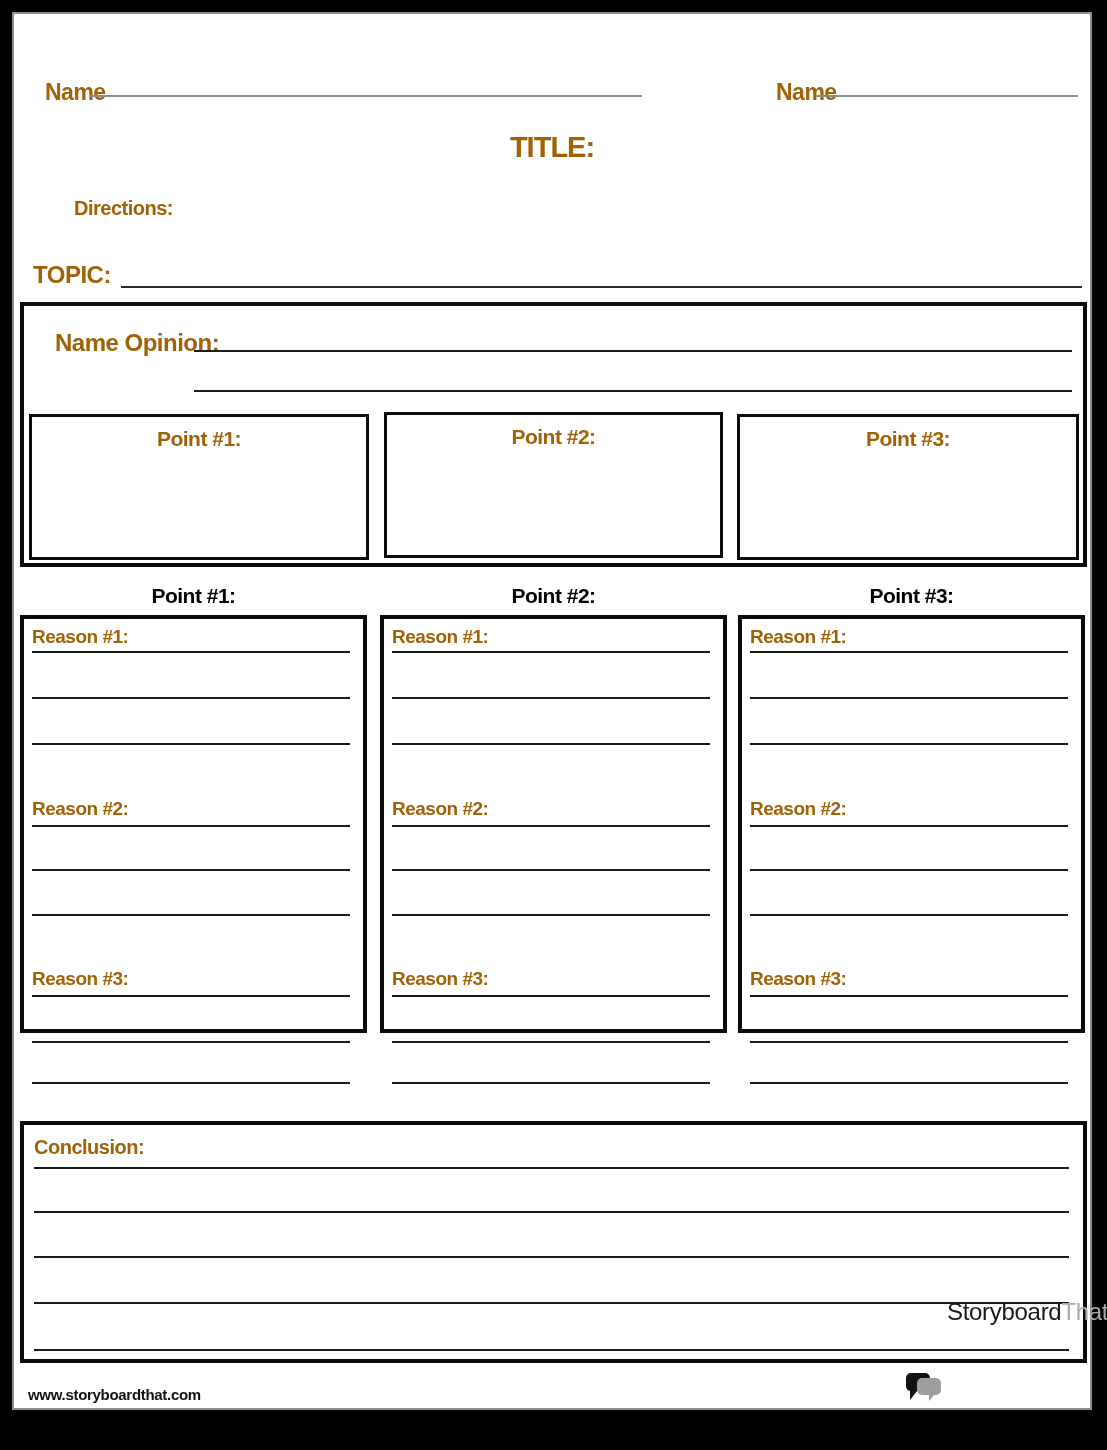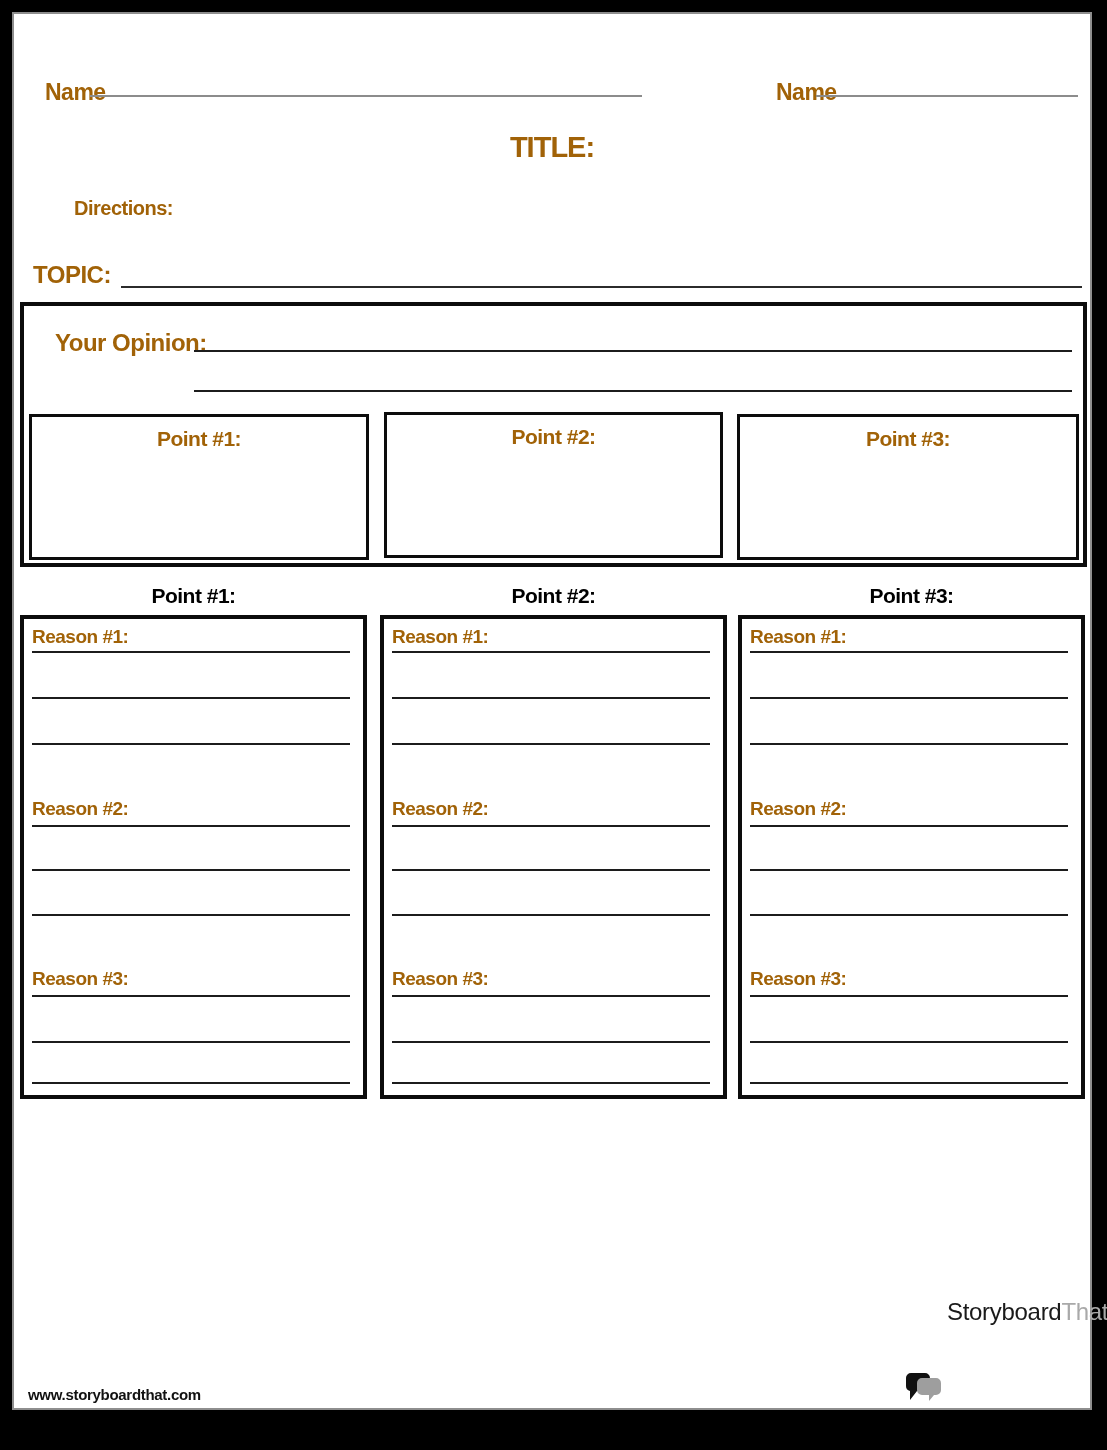--- a/index.html
+++ b/index.html
@@ -15,21 +15,21 @@
     position:absolute;font-weight:bold;color:#a16207;letter-spacing:-0.5px;
     white-space:nowrap;line-height:1.05;
   }
   .wl{position:absolute;height:2px;background:#1c1c1c;}
   .wl.gray{background:#8c8c8c;}
   .box{position:absolute;border:4px solid #0c0c0c;background:#fff;box-sizing:border-box;}
   .pbox{position:absolute;border:3px solid #0c0c0c;background:#fff;box-sizing:border-box;text-align:center;}
   .pbox .lbl{position:static;display:block;margin-top:11px;font-size:21px;}
   .colhdr{position:absolute;top:570px;width:347px;text-align:center;font-weight:bold;
     font-size:21px;letter-spacing:-0.5px;color:#000;}
-  .col{top:601px;width:347px;height:484px;padding-left:48px;}
+  .col{top:601px;width:347px;height:418px;padding-left:48px;}
   .r-lbl{left:8px;font-size:19px;}
   .rl{left:8px;right:13px;}
   .c-line{left:10px;right:14px;}
   .title{left:0;width:100%;text-align:center;font-size:29px;letter-spacing:-1px;}
   .brand{position:absolute;left:933px;top:1284px;font-size:24px;letter-spacing:-0.3px;
     color:#1a1a1a;white-space:nowrap;}
   .brand .gray{color:#a9a9a9;}
   .brand-icon{position:absolute;left:891px;top:1359px;}
   .footer-url{position:absolute;left:14px;top:1372px;font-size:15px;font-weight:bold;
     letter-spacing:-0.3px;color:#111;}
@@ -45,21 +45,21 @@
   <div class="wl gray" style="left:802px;top:81px;width:262px;"></div>
 
   <div class="lbl title" style="top:118px;">TITLE:</div>
 
   <div class="lbl" style="left:20px;top:184px;font-size:20px;margin-left:40px;">Directions:</div>
 
   <div class="lbl" style="left:19px;top:248px;font-size:24px;">TOPIC:</div>
   <div class="wl" style="left:107px;top:272px;width:961px;background:#2b2b2b;"></div>
 
   <div class="box" style="left:6px;top:288px;width:1067px;height:265px;">
-    <div class="lbl" style="left:31px;top:24px;font-size:24px;">Your Opinion:</div>
+    <div class="lbl" style="left:31px;top:24px;font-size:24px;">Name Opinion:</div>
     <div class="wl" style="left:170px;top:44px;right:11px;"></div>
     <div class="wl" style="left:170px;top:84px;right:11px;"></div>
 
     <div class="pbox" style="left:5px;top:108px;width:340px;height:146px;">
       <span class="lbl">Point #1:</span>
     </div>
     <div class="pbox" style="left:360px;top:106px;width:339px;height:146px;">
       <span class="lbl">Point #2:</span>
     </div>
     <div class="pbox" style="left:713px;top:108px;width:342px;height:146px;">
@@ -109,20 +109,28 @@
     <div class="lbl r-lbl" style="top:180px;">Reason #2:</div>
     <div class="wl rl" style="top:206px;"></div>
     <div class="wl rl" style="top:250px;"></div>
     <div class="wl rl" style="top:295px;"></div>
     <div class="lbl r-lbl" style="top:350px;">Reason #3:</div>
     <div class="wl rl" style="top:376px;"></div>
     <div class="wl rl" style="top:422px;"></div>
     <div class="wl rl" style="top:463px;"></div>
   </div>
 
+  <div class="box" style="left:6px;top:1107px;width:1067px;height:242px;">
+    <div class="lbl" style="left:10px;top:12px;font-size:20px;">Conclusion:</div>
+    <div class="wl c-line" style="top:42px;"></div>
+    <div class="wl c-line" style="top:86px;"></div>
+    <div class="wl c-line" style="top:131px;"></div>
+    <div class="wl c-line" style="top:177px;"></div>
+    <div class="wl c-line" style="top:224px;"></div>
+  </div>
 
   <div class="footer-url">www.storyboardthat.com</div>
 
   <div class="brand-icon">
     <svg width="38" height="30" viewBox="0 0 38 30">
       <path fill="#111" d="M6 0 h14 a5 5 0 0 1 5 5 v8 a5 5 0 0 1 -5 5 h-8 l-7 9 v-9 a5 5 0 0 1 -4 -5 v-8 a5 5 0 0 1 5 -5 z"></path>
       <path fill="#9e9e9e" d="M17 5 h14 a5 5 0 0 1 5 5 v7 a5 5 0 0 1 -5 5 h-2 l-5 6 v-6 h-7 a5 5 0 0 1 -5 -5 v-7 a5 5 0 0 1 5 -5 z"></path>
     </svg>
   </div>
   <div class="brand">

